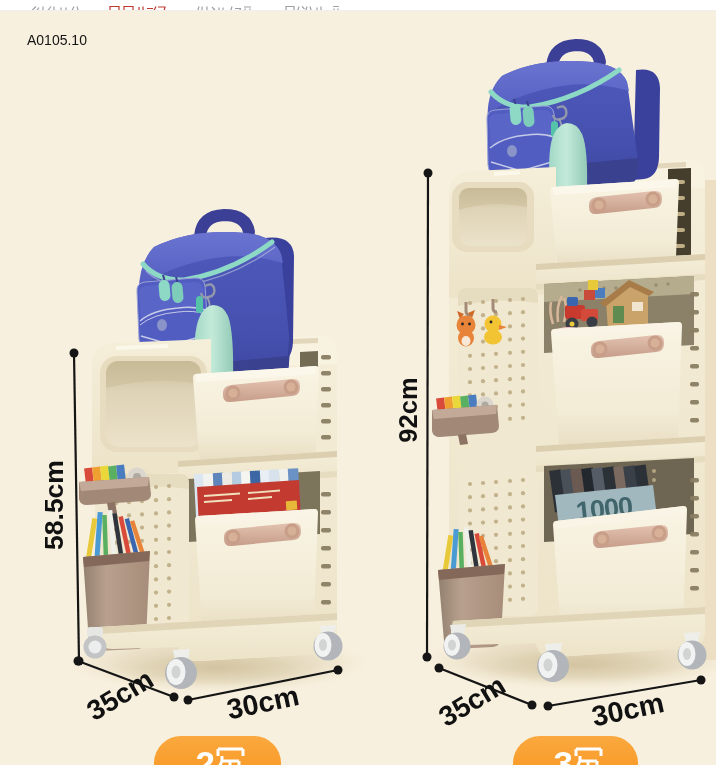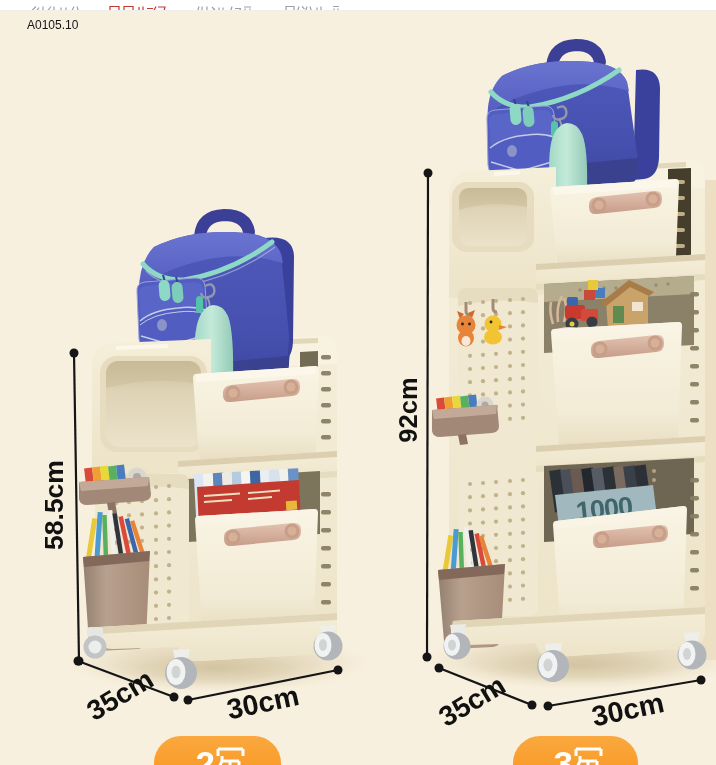--- a/index.html
+++ b/index.html
@@ -1,18 +1,18 @@
 <!DOCTYPE html>
 <html><head>
 <meta charset="utf-8">
 <style>
 html,body{margin:0;padding:0;background:#f8f0de;}
 .page{position:relative;width:716px;height:765px;overflow:hidden;font-family:"Liberation Sans",sans-serif;background:#f8f0de;}
 .topbar{position:absolute;left:0;top:0;width:716px;height:10px;background:#ffffff;border-bottom:1px solid #eee;overflow:hidden;}
-.code{position:absolute;left:27px;top:18px;font-size:12px;color:#141414;}
+.code{position:absolute;left:27px;top:32px;font-size:14px;color:#141414;}
 </style>
 </head>
 <body>
 <div class="page">
 
 <div class="topbar">
 <svg width="716" height="10" viewBox="0 0 716 10">
 
 <g stroke="#a0a0a0" stroke-width="1.2" fill="none">
 <path d="M31,7.5 l5,-5 M36,7.5 l3,-4 M43,2.5 v5.5 M47,7.5 l4,-5 M54,2.5 v5.5 M59,7.5 h7 M61,3.5 v4 M66,3.5 v4 M74,2.5 l-2.5,5 M77,2.5 l1.5,5"></path>

